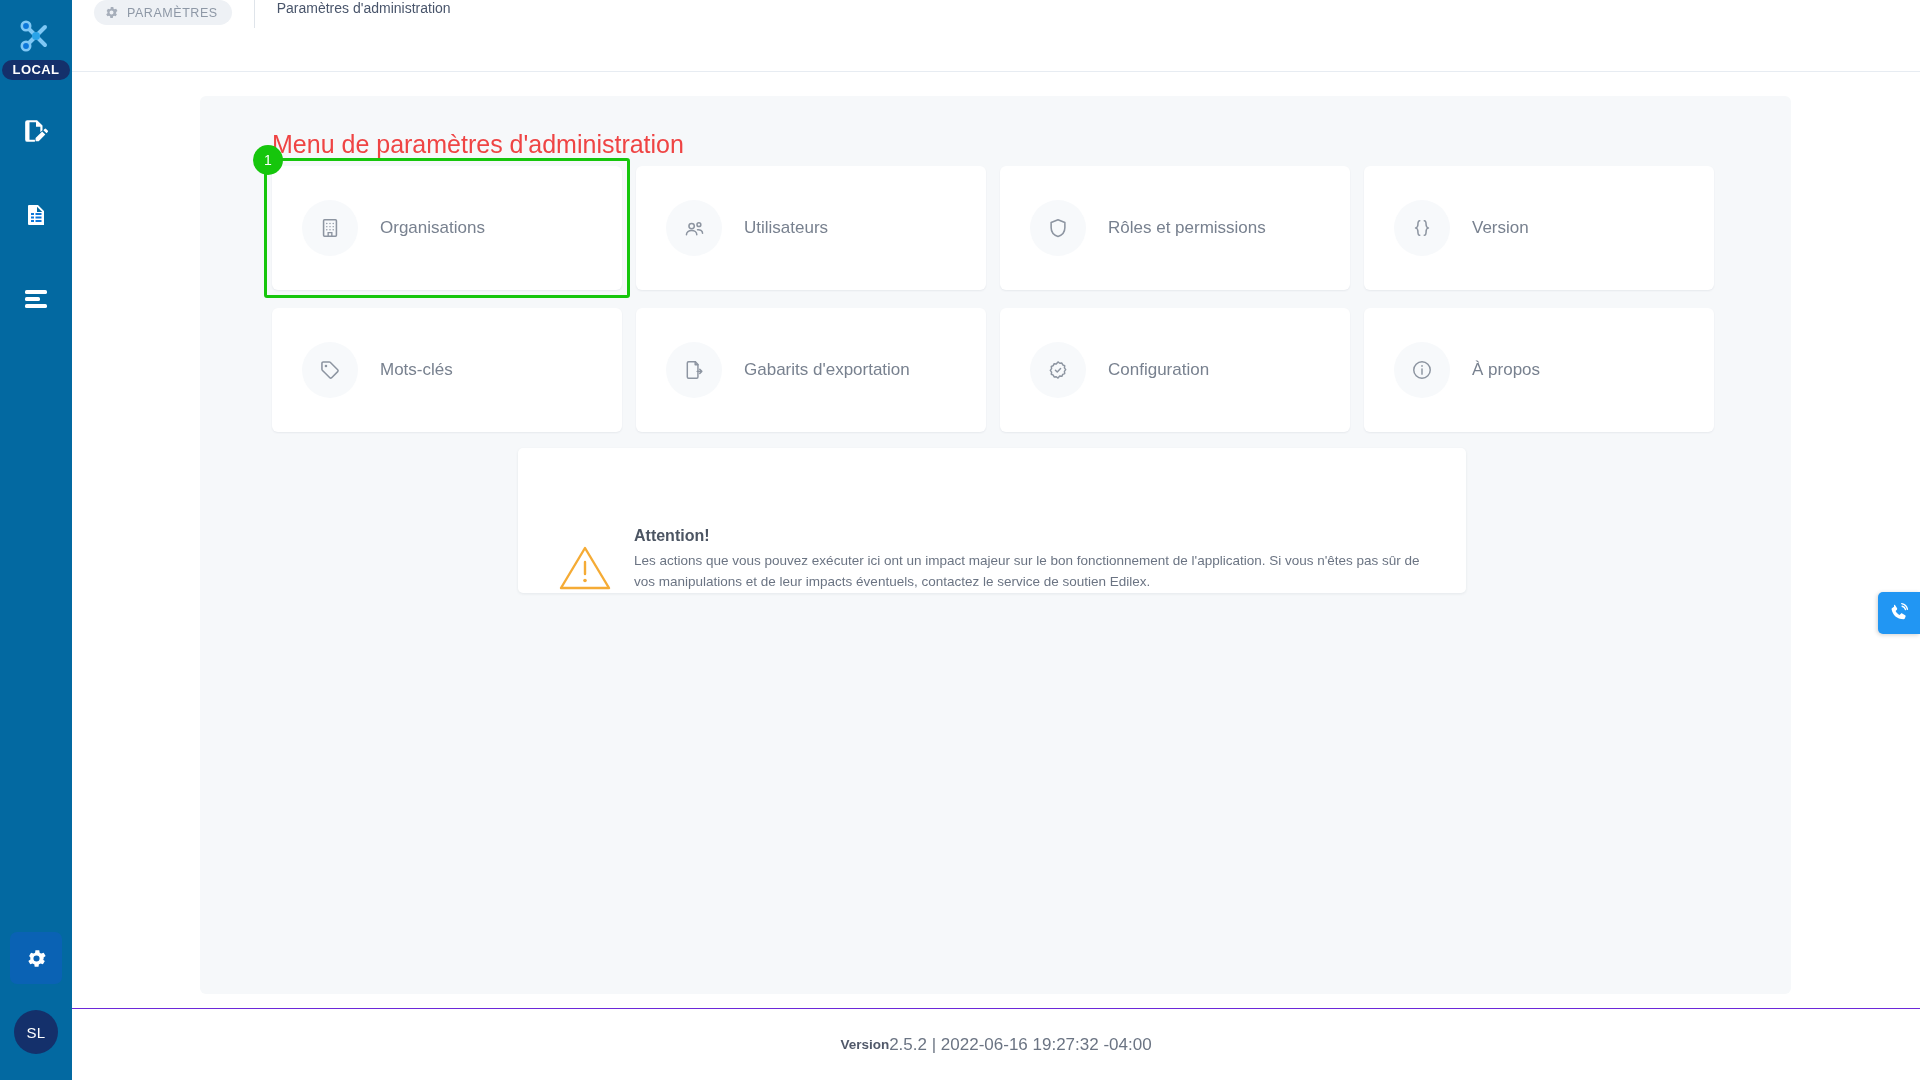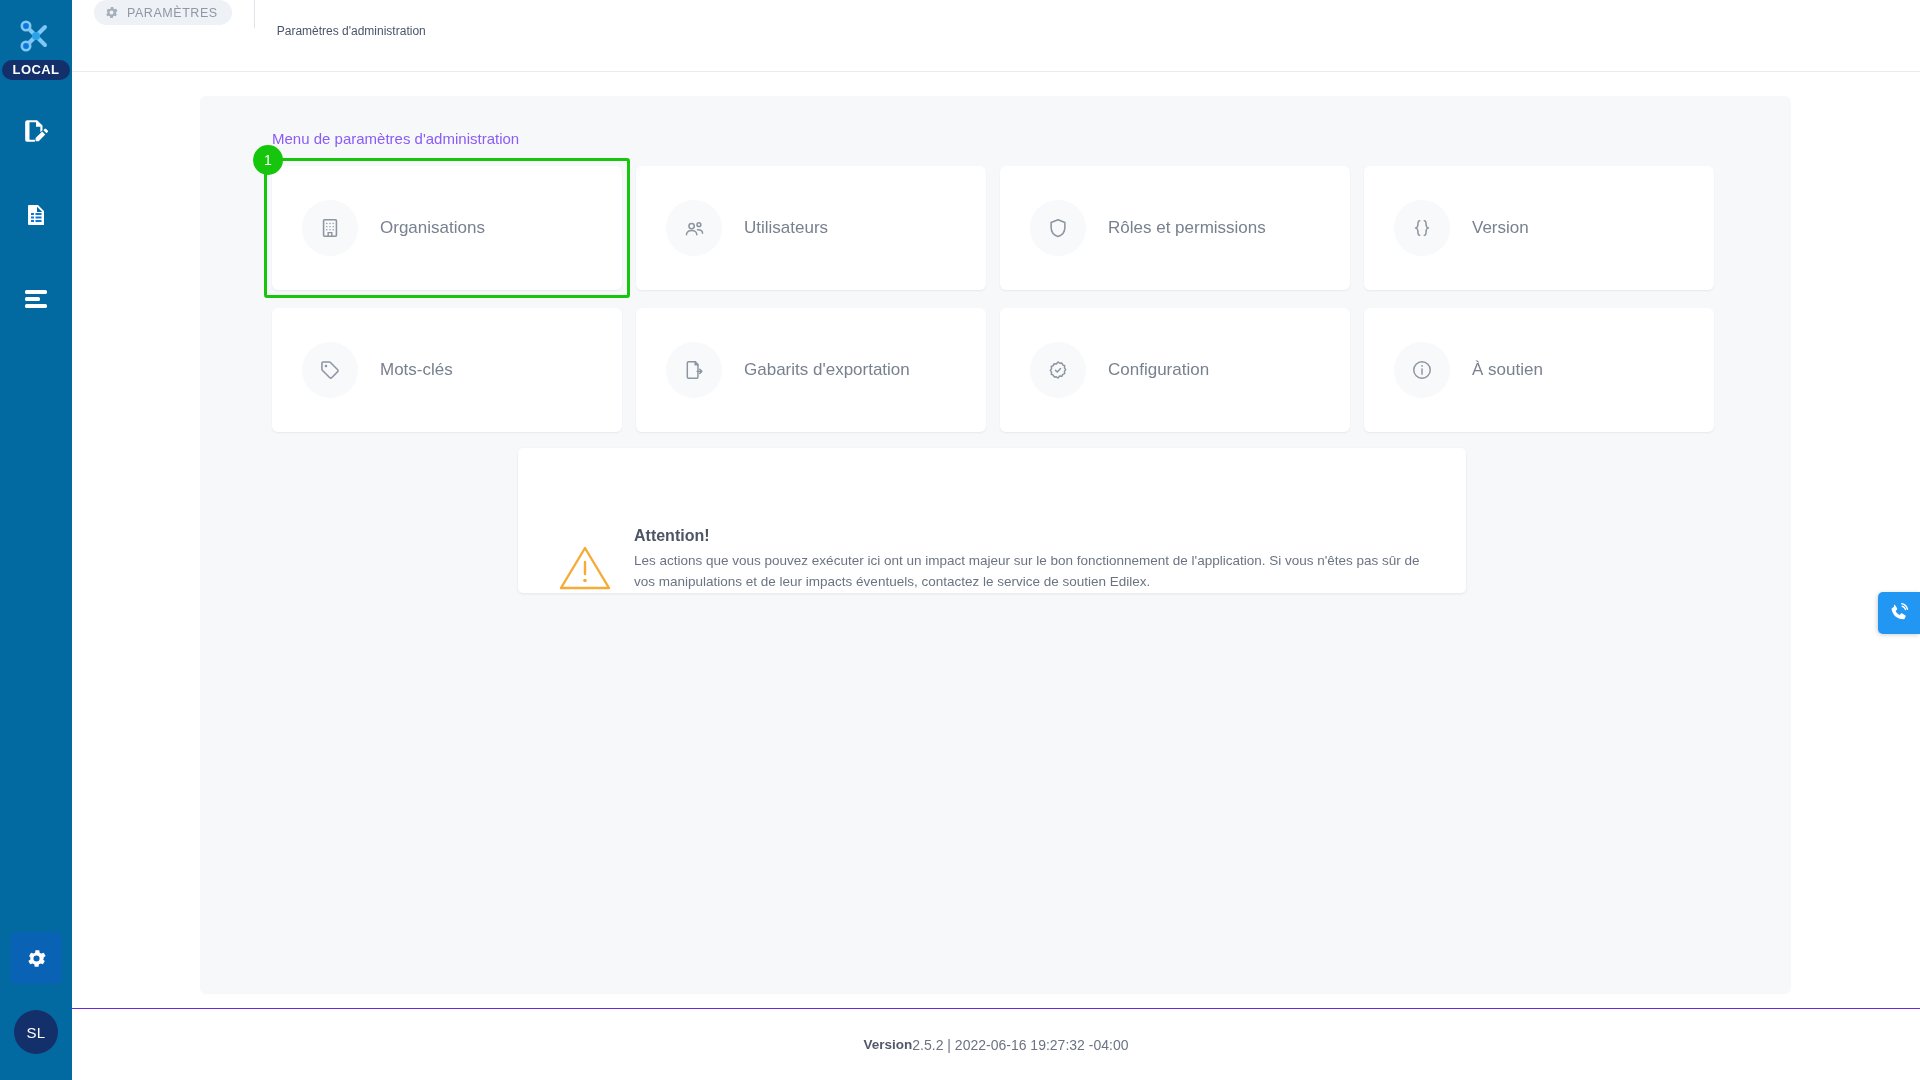--- a/index.html
+++ b/index.html
@@ -58,33 +58,33 @@
     padding-left: 22px;
   }
   .crumb-pill {
     display:inline-flex; align-items:center; gap: 8px;
     background: #eef1f5; color: #8e98a6;
     border-radius: 14px; padding: 5px 14px 5px 10px;
     font-size: 12.5px; letter-spacing: .55px;
     cursor: pointer;
   }
   .crumb-sep { width: 1px; height: 28px; background: #dfe4ea; margin: 0 22px 0 22px; }
-  .page-title { font-size: 12px; color: #49556b; font-weight: 400; margin-top: 24px; }
+  .page-title { font-size: 14px; color: #49556b; font-weight: 400; }
 
   .content { flex: 1 1 auto; position: relative; }
 
   .panel {
     position: absolute;
     left: 128px; top: 24px; width: 1591px; height: 898px;
     background: #f6f8fa;
     border-radius: 6px;
   }
   .panel-title {
     position: absolute; left: 72px; top: 34px;
-    font-size: 15px; color: #8b5cf6; font-weight: 400;
+    font-size: 25px; color: #ef4444; font-weight: 400;
   }
 
   .grid {
     position: absolute; left: 72px; top: 70px;
     width: 1444px;
     display: grid;
     grid-template-columns: repeat(4, 350px);
     grid-auto-rows: 124px;
     gap: 18px 14px;
   }
@@ -131,21 +131,21 @@
   .notice-title { font-size: 16px; color: #4c5563; font-weight: bold; margin-bottom: 6px; }
   .notice-text { font-size: 13.5px; color: #6b7483; line-height: 1.55; max-width: 790px; }
 
   .footer {
     flex: 0 0 72px; height: 72px;
     border-top: 1px solid #6d28d9;
     display: flex; align-items: center; justify-content: center;
     gap: 0;
   }
   .footer-label { font-size: 13.5px; color: #51596a; font-weight: bold; }
-  .footer-value { font-size: 14px; color: #6b7483; }
+  .footer-value { font-size: 17px; color: #6b7483; }
 
   .support-fab {
     position: absolute; right: 0; top: 520px;
     width: 42px; height: 42px;
     background: #2196f3;
     border-radius: 5px 0 0 5px;
     display:flex; align-items:center; justify-content:center;
     box-shadow: -1px 1px 4px rgba(0,0,0,.18);
     cursor: pointer;
   }
@@ -304,21 +304,21 @@
           </div>
 
           <div class="card">
             <span class="card-icon">
               <svg width="22" height="22" viewBox="0 0 24 24" fill="none" stroke="#8d95a1" stroke-width="1.6" stroke-linecap="round">
                 <circle cx="12" cy="12" r="9"></circle>
                 <path d="M12 11v5.5"></path>
                 <path d="M12 7.6h.01" stroke-width="1.9"></path>
               </svg>
             </span>
-            <span class="card-label">À soutien</span>
+            <span class="card-label">À propos</span>
           </div>
 
         </div>
 
         <div class="highlight">
           <div class="highlight-badge">1</div>
         </div>
 
         <div class="notice">
           <div class="notice-icon">

